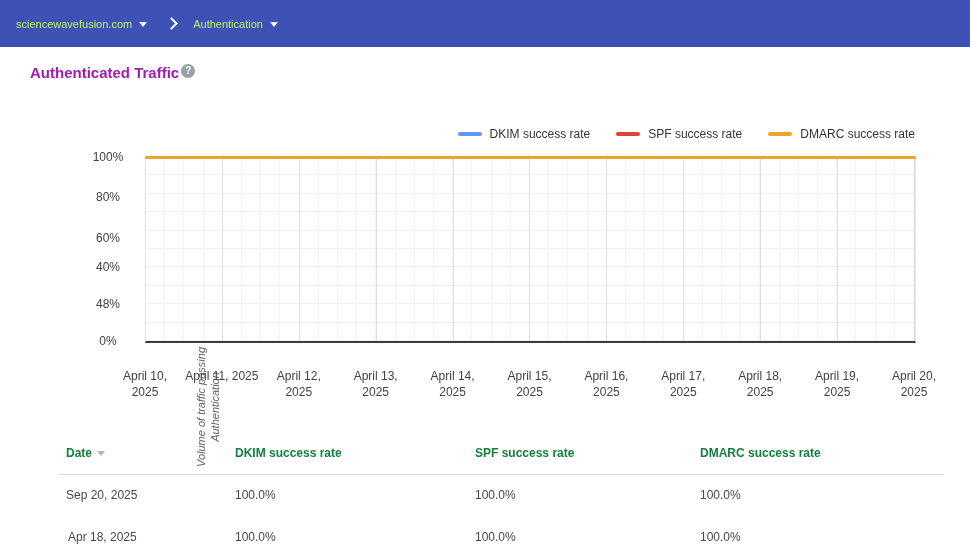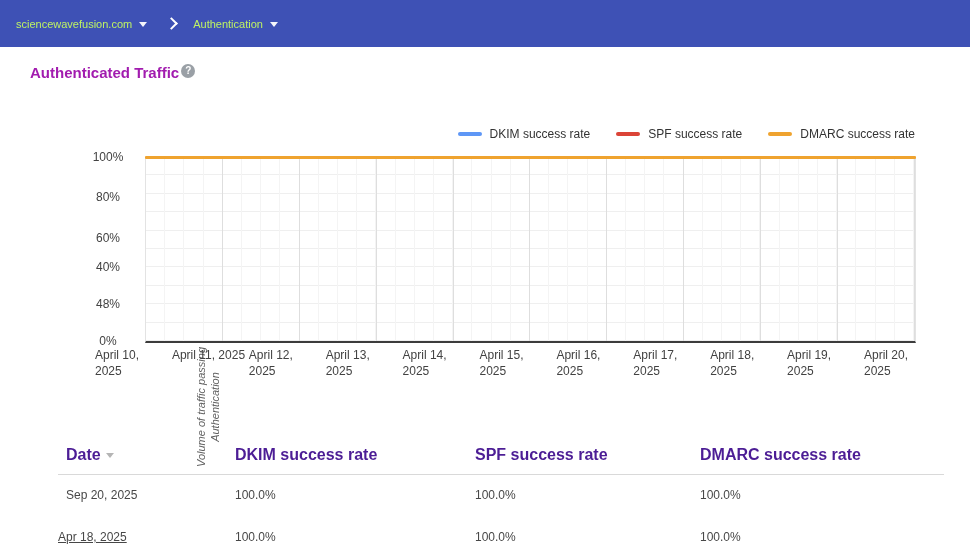--- a/index.html
+++ b/index.html
@@ -55,26 +55,26 @@
   .topline{position:absolute;left:-1px;top:-1px;width:771px;height:3px;border-radius:1px;}
   .ylabel-txt{
     position:absolute;font-size:12px;color:#424242;width:60px;text-align:center;line-height:14px;
   }
   .yaxis-title{
     position:absolute;left:-43px;top:236px;width:210px;
     transform:rotate(-90deg);transform-origin:center center;
     font-size:11px;font-style:italic;color:#616161;text-align:center;line-height:14px;
   }
   .xlabel-txt{
-    position:absolute;top:347px;width:100px;margin-left:-50px;
-    font-size:12px;color:#424242;line-height:16px;
+    position:absolute;top:368px;width:100px;margin-left:-50px;
+    font-size:12px;color:#424242;text-align:center;line-height:16px;
   }
   
   .tbl-header-cell{
-    position:absolute;top:446px;font-size:16px;font-weight:bold;color:#4c1d95;white-space:nowrap;
+    position:absolute;top:446px;font-size:12px;font-weight:bold;color:#15803d;white-space:nowrap;
   }
   .sort-arrow{
     display:inline-block;margin-left:5px;
     width:0;height:0;border-left:4px solid transparent;border-right:4px solid transparent;
     border-top:5px solid #b5b5b5;vertical-align:middle;
   }
   .tbl-divider{position:absolute;left:58px;top:474px;width:886px;height:1px;background:#d9d9d9;}
   .tbl-cell{position:absolute;font-size:12px;color:#474747;white-space:nowrap;}
 </style>
 </head>
@@ -149,19 +149,19 @@
     </div>
   <div class="tbl-divider"></div>
   <div id="tbl-rows">
       <div>
         <div class="tbl-cell" style="left: 66px; top: 488px;">Sep 20, 2025</div>
         <div class="tbl-cell" style="left: 235px; top: 488px;">100.0%</div>
         <div class="tbl-cell" style="left: 475px; top: 488px;">100.0%</div>
         <div class="tbl-cell" style="left: 700px; top: 488px;">100.0%</div>
       </div>
       <div>
-        <div class="tbl-cell" style="left: 58px; top: 530px; text-decoration: underline;">Apr 18, 2025</div>
+        <div class="tbl-cell" style="left: 68px; top: 530px;">Apr 18, 2025</div>
         <div class="tbl-cell" style="left: 235px; top: 530px;">100.0%</div>
         <div class="tbl-cell" style="left: 475px; top: 530px;">100.0%</div>
         <div class="tbl-cell" style="left: 700px; top: 530px;">100.0%</div>
       </div>
     </div>
 </div>
 
 </body></html>

